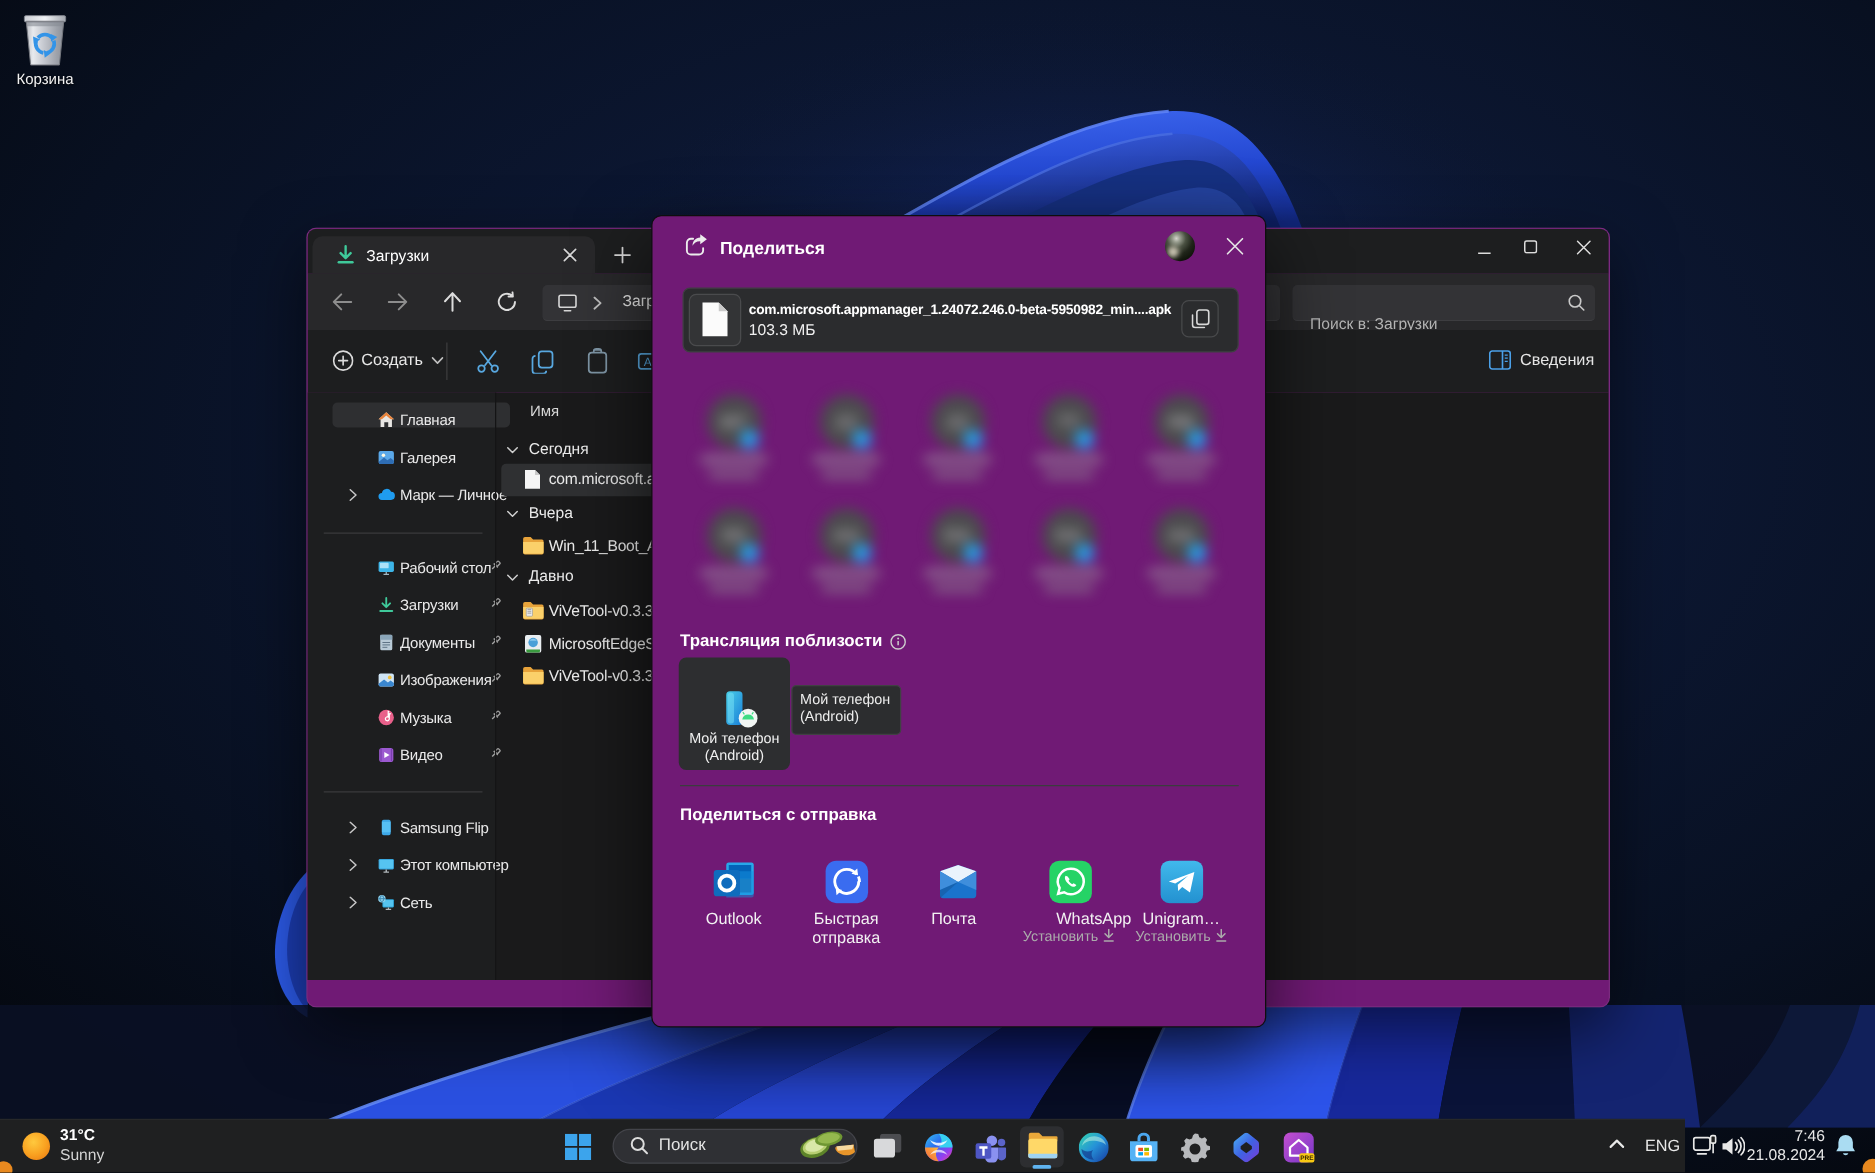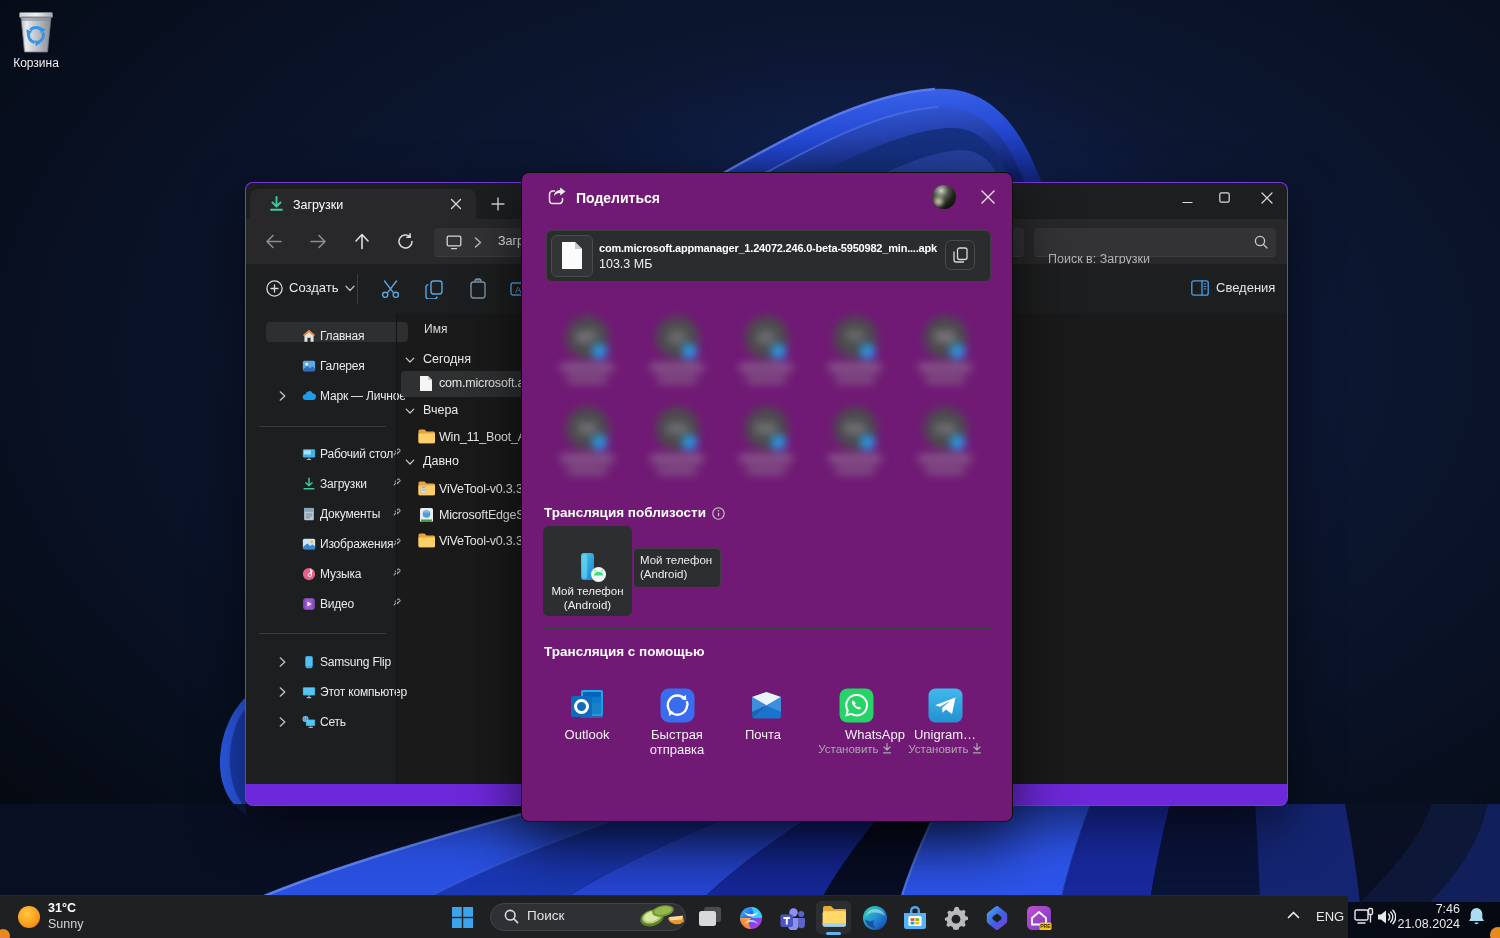--- a/index.html
+++ b/index.html
@@ -5,21 +5,21 @@
 * { margin:0; padding:0; box-sizing:border-box; }
 html,body { width:1500px; height:938px; overflow:hidden; background:#060a14; font-family:"Liberation Sans", sans-serif; }
 #stage { position:relative; width:1500px; height:938px; overflow:hidden; }
 .abs { position:absolute; }
 
 #wall { position:absolute; left:0; top:0; }
 
 #bin { position:absolute; left:8px; top:8px; width:56px; text-align:center; }
 #bin .lbl { margin-top:2px; color:#f2f2f2; font-size:12px; text-shadow:0 1px 2px rgba(0,0,0,.9); }
 
-#exp { position:absolute; left:245px; top:182px; width:1043px; height:624px; background:#6d28d9; border-radius:8px; box-shadow:0 18px 50px rgba(0,0,0,.55); border:1px solid rgba(255,255,255,.08); overflow:hidden;padding-left:39px; }
+#exp { position:absolute; left:245px; top:182px; width:1043px; height:624px; background:#701a75; border-radius:8px; box-shadow:0 18px 50px rgba(0,0,0,.55); border:1px solid rgba(255,255,255,.08); overflow:hidden;padding-left:39px; }
 #exp .tabstrip { position:absolute; left:0; top:0; width:100%; height:36px; background:#1d1e1f; }
 #exp .tab { position:absolute; left:4px; top:6px; width:226px; height:30px; background:#28282a; border-radius:8px 8px 0 0; }
 #exp .navrow { position:absolute; left:0; top:36px; width:100%; height:45px; background:#28282a; }
 #exp .cmdbar { position:absolute; left:0; top:81px; width:100%; height:50px; background:#1d1e1f; }
 #exp .content { position:absolute; left:0; top:131px; width:100%; height:470px; background:#1a1a1b; }
 #exp .sidebar { position:absolute; left:0; top:131px; width:150px; height:470px; background:#1d1e1f; }
 #exp .statusbar { position:absolute; left:0; top:601px; width:100%; height:23px; background:#1d1e1f; border-top:1px solid #141414; }
 .field { background:#333336; border-radius:4px; border-bottom:1px solid #3d3d40; }
 .srow { position:absolute; left:20px; width:142px; height:20px; border-radius:4px; color:#eaeaea; font-size:12px; letter-spacing:-0.2px; }
 .srow .txt { position:absolute; left:54px; top:7px; white-space:nowrap; }
@@ -557,21 +557,21 @@
 <path d="M16.8,23.5 a4.8,4.8 0 0 1 9.4,0 Z" fill="#3ddc84"></path>
 <path d="M18.5,19.5 l-1.2,-1.8 M24.5,19.5 l1.2,-1.8" stroke="#3ddc84" stroke-width="0.9"></path>
 </svg>
 <div class="abs" style="left:21px;top:412px;width:89px;text-align:center;color:#f0f0f0;font-size:11.5px;">Мой телефон</div>
 <div class="abs" style="left:21px;top:426px;width:89px;text-align:center;color:#f0f0f0;font-size:11.5px;">(Android)</div>
 <div class="abs" style="left:111px;top:375px;width:88px;height:40px;background:#2c2d2f;border:1px solid #404143;border-radius:4px;"></div>
 <div class="abs" style="left:118px;top:381px;color:#ededed;font-size:11.5px;">Мой телефон</div>
 <div class="abs" style="left:118px;top:395px;color:#ededed;font-size:11.5px;">(Android)</div>
 
 <div class="abs" style="left:22px;top:455px;width:447px;height:1px;background:#3b3c3e;"></div>
-<div class="abs" style="left:22px;top:471px;color:#fff;font-size:13.5px;font-weight:bold;">Трансляция с помощью</div>
+<div class="abs" style="left:22px;top:471px;color:#fff;font-size:13.5px;font-weight:bold;">Поделиться с отправка</div>
 
 <svg class="abs" style="left:48px;top:516px;" width="35" height="34" viewBox="0 0 35 34">
 <rect x="11" y="1" width="22" height="26" rx="2" fill="#28a8ea"></rect>
 <rect x="13" y="3" width="18" height="11" fill="#0364b8"></rect>
 <rect x="13" y="14" width="18" height="11" fill="#14447d" opacity="0.55"></rect>
 <path d="M11,8 L33,8 L33,27 a2,2 0 0 1 -2,2 L11,29 Z" fill="#1490df" opacity="0.5"></path>
 <rect x="1" y="7" width="21" height="21" rx="2.5" fill="#0f6cbd"></rect>
 <circle cx="11.5" cy="17.5" r="6" fill="none" stroke="#fff" stroke-width="3"></circle>
 </svg>
 <svg class="abs" style="left:138px;top:515px;" width="35" height="35" viewBox="0 0 35 35">

